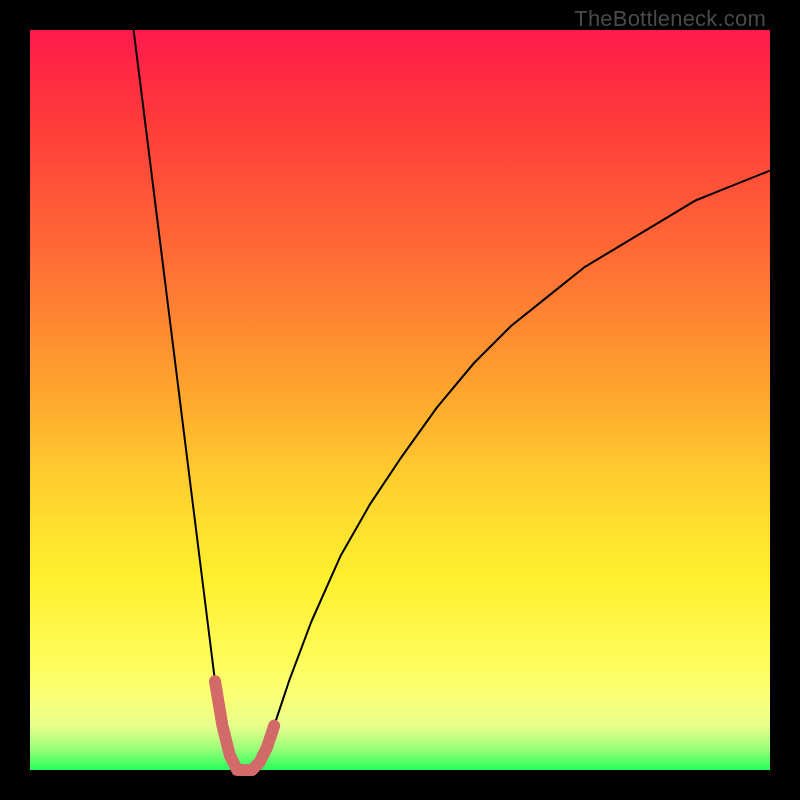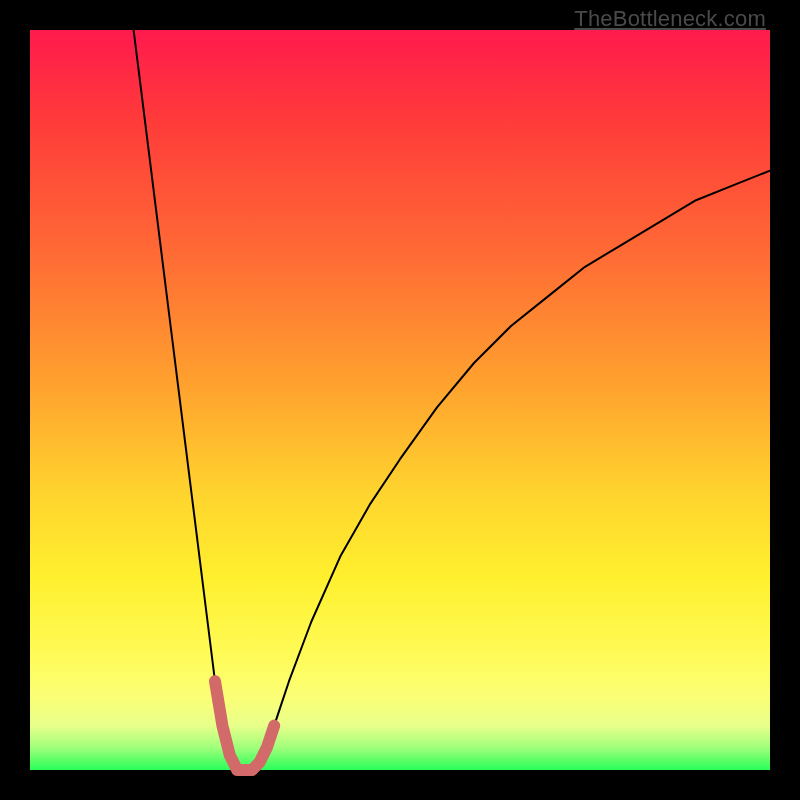--- a/index.html
+++ b/index.html
@@ -40,21 +40,20 @@
       #28ff5a 100%);
   }
   .watermark {
     position: absolute;
     top: 6px;
     right: 34px;
     color: #4a4a4a;
     font-size: 22px;
     font-weight: 400;
     letter-spacing: 0.2px;
-    text-decoration: underline;
   }
   svg.curve {
     position: absolute;
     top: 0;
     left: 0;
     width: 740px;
     height: 740px;
     overflow: visible;
   }
 </style>

